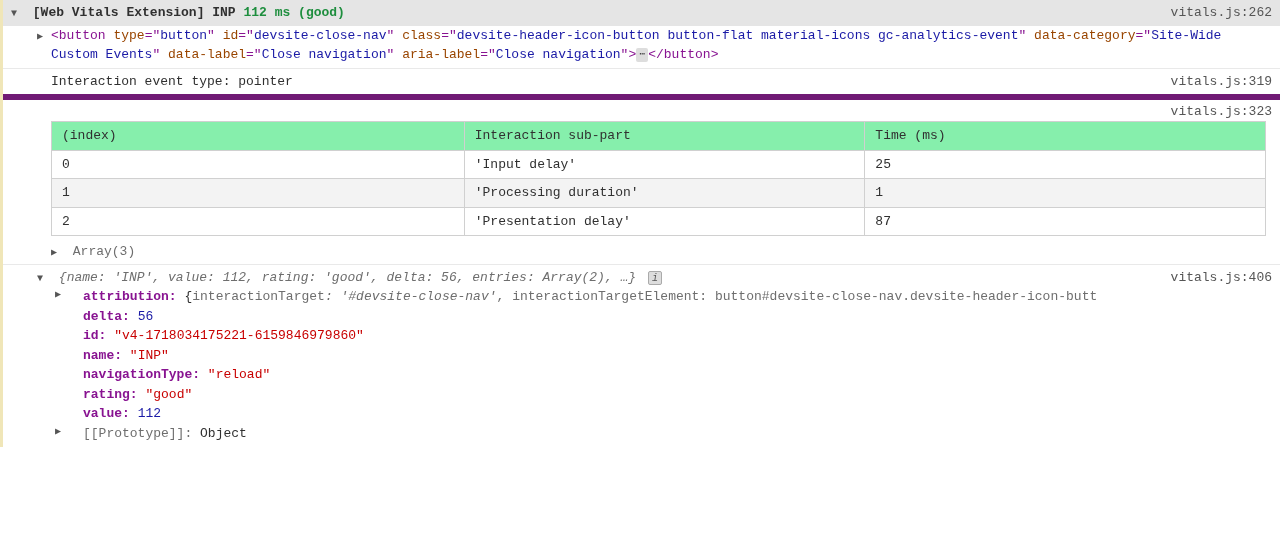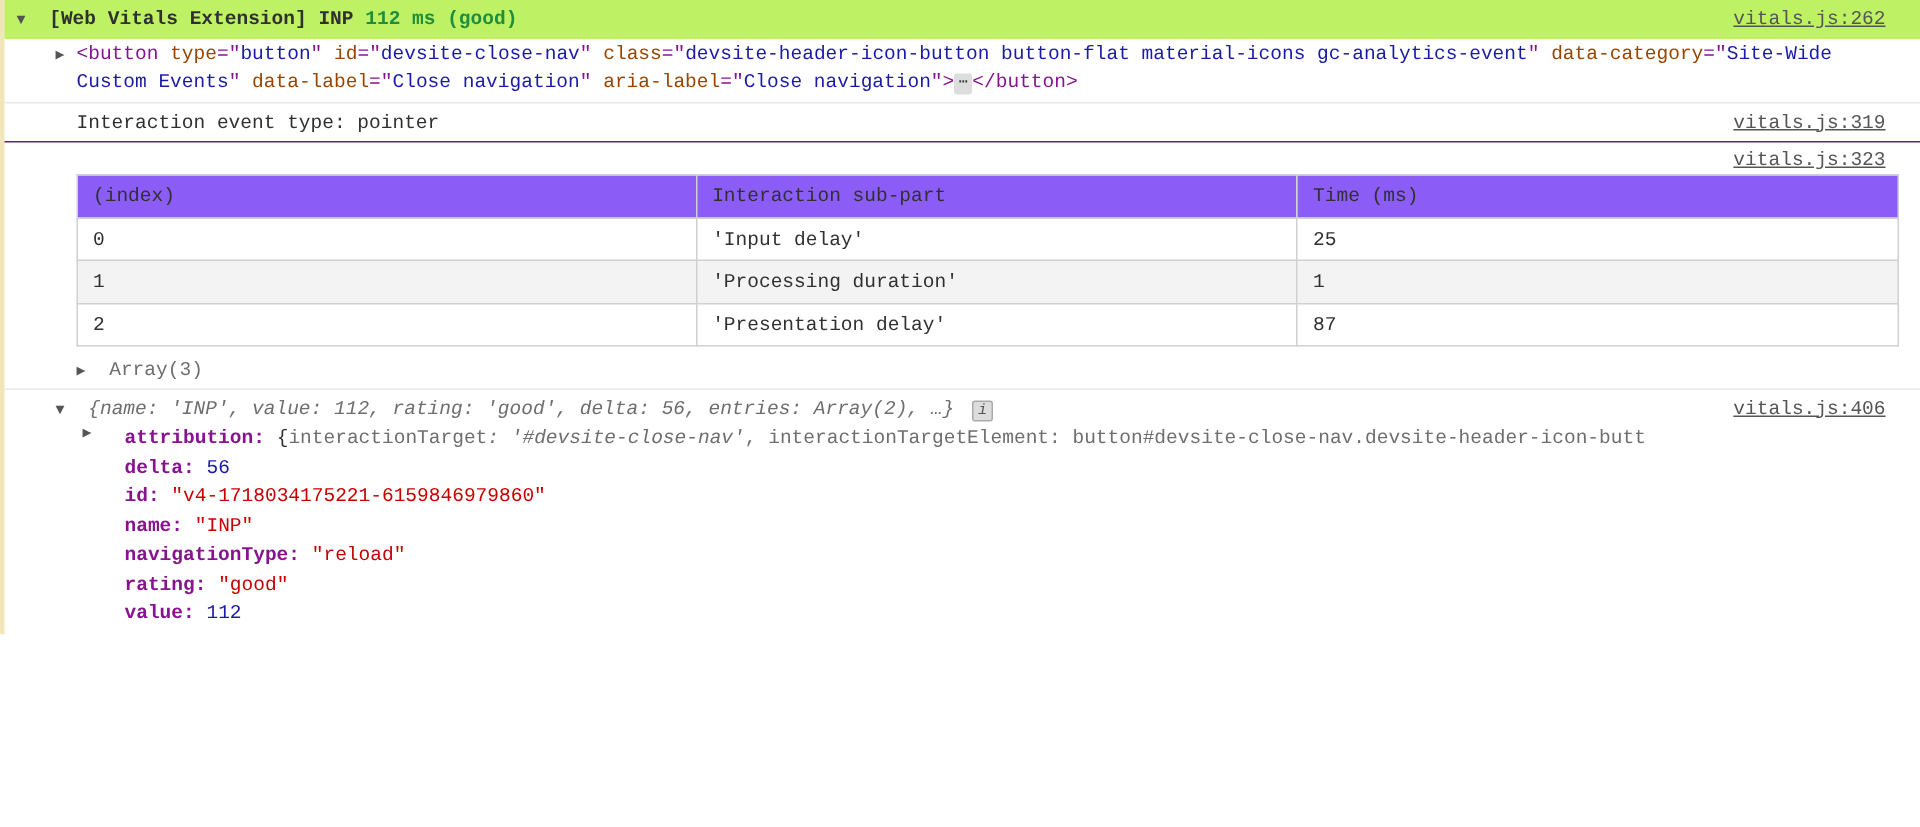--- a/index.html
+++ b/index.html
@@ -14,29 +14,28 @@
 .group {
   border-left: 3px solid #f0e6b8;
 }
 .row {
   position: relative;
   padding: 3px 8px 3px 24px;
   border-top: 1px solid #e9e9e9;
 }
 .row:first-child { border-top: none; }
 .header-row {
-  background: #bef264;
+  background: #e5e5e5;
   padding-left: 8px;
 }
 .source-link {
   position: absolute;
-  right: 23px;
+  right: 8px;
   top: 3px;
   color: #555;
-  text-decoration: underline;
   cursor: pointer;
 }
 .disclosure {
   display: inline-block;
   width: 12px;
   height: 12px;
   cursor: pointer;
   color: #555;
   font-size: 10px;
   margin-right: 2px;
@@ -86,29 +85,29 @@
   border: 1px solid #d0d0d0;
   font-size: 13px;
 }
 table.data-tbl th, table.data-tbl td {
   border: 1px solid #d0d0d0;
   padding: 4px 10px;
   text-align: left;
   font-weight: normal;
 }
 table.data-tbl th {
-  background: #8b5cf6;
+  background: #86efac;
 }
 table.data-tbl tr:nth-child(even) td {
   background: #f3f3f3;
 }
 .obj-line { padding-left: 72px; position: relative; }
 .obj-line .disclosure { margin-left: -14px; position: absolute; left: 72px; }
 .pad-disclosure { display:inline-block; width:14px; }
-.row-table-wrap { padding: 0 10px 2px 24px; border-top: 1px solid #701a75; position:relative; }
+.row-table-wrap { padding: 0 10px 2px 24px; border-top: 6px solid #701a75; position:relative; }
 .nowrap { white-space: nowrap; overflow: hidden; }
 </style>
 </head>
 <body>
 
 <div class="group">
 
   <div class="row header-row hdr-line">
     <span class="disclosure expanded"></span>
     <span class="label">[Web Vitals Extension]</span>
@@ -206,15 +205,20 @@
     <div class="obj-line" style="padding-left:32px;">
       <span class="kw-key">rating:</span>
       <span class="kw-red">"good"</span>
     </div>
 
     <div class="obj-line" style="padding-left:32px;">
       <span class="kw-key">value:</span>
       <span class="kw-str">112</span>
     </div>
 
+    <div class="obj-line" style="padding-left:18px;">
+      <span class="disclosure collapsed" style="left:18px;"></span>
+      <span class="pad-disclosure"></span><span class="kw-gray-plain">[[Prototype]]:</span>
+      <span>Object</span>
+    </div>
   </div>
 
 </div>
 
 </body></html>

